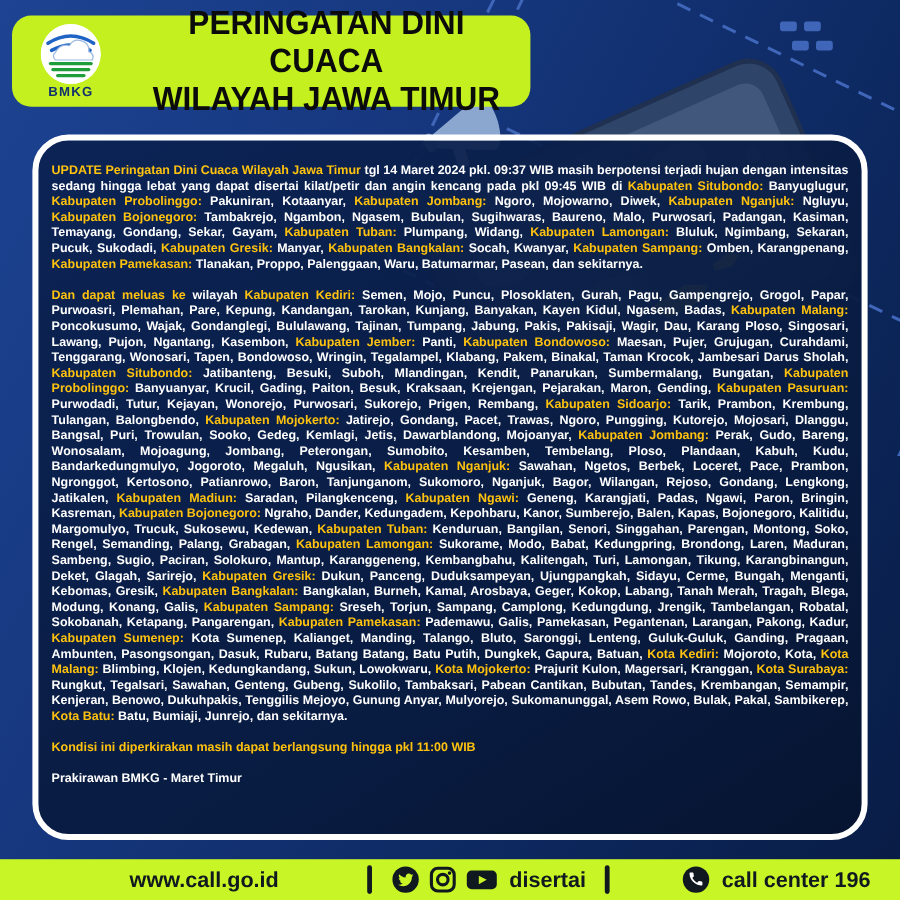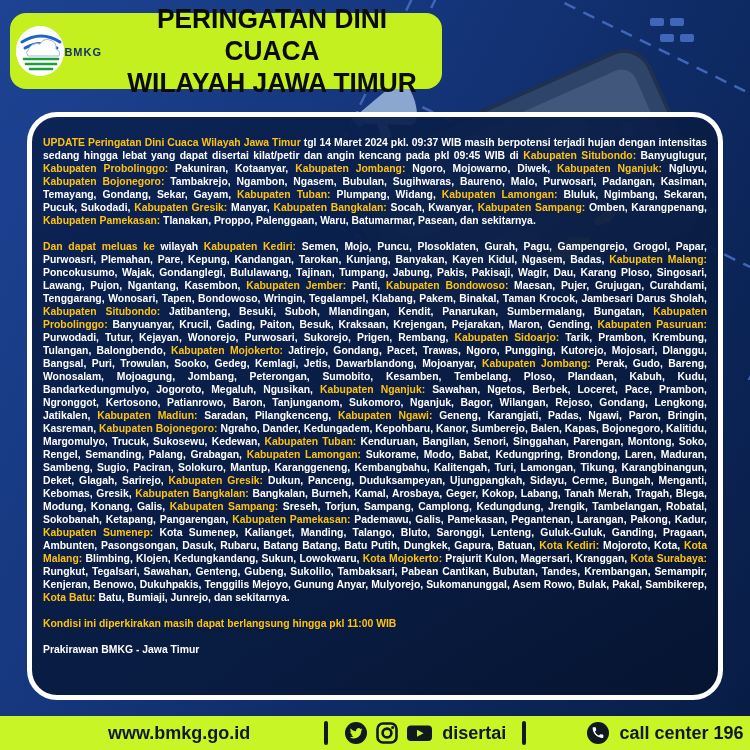--- a/index.html
+++ b/index.html
@@ -8,21 +8,21 @@
     font-family:"Liberation Sans",sans-serif;
     background:linear-gradient(118deg,#1d4392 0%,#16377e 35%,#0e2a63 65%,#081c44 100%);
   }
   
   .illustration{position:absolute;top:0;right:0;width:520px;height:380px;z-index:0;}
   
   .header-band{
     position:absolute;left:10px;top:13px;width:432px;height:76px;z-index:3;
     background:#c3f01e;border-radius:16px;display:flex;align-items:center;
   }
-  .logo-wrap{width:86px;display:flex;align-items:center;margin-left:6px;}
+  .logo-wrap{width:86px;display:flex;flex-direction:column;align-items:center;margin-left:6px;}
   .logo-circle{width:50px;height:50px;border-radius:50%;background:#fff;overflow:hidden;}
   .logo-label{font-size:11px;font-weight:bold;color:#12316e;letter-spacing:1px;margin-top:1px;}
   .title-wrap{flex:1;text-align:center;color:#0b0b0b;font-weight:bold;
     transform:scaleX(0.94);transform-origin:center;line-height:32px;font-size:28px;letter-spacing:0;}
   
   .panel{
     position:absolute;left:27px;top:112px;width:696px;height:588px;z-index:2;
     box-sizing:border-box;border:5px solid #ffffff;border-radius:30px;
     background:linear-gradient(150deg,rgba(10,33,80,0.90) 0%,rgba(8,26,62,0.96) 70%,rgba(6,20,48,0.98) 100%);
     padding:19px 11px;
@@ -120,26 +120,26 @@
     <div>PERINGATAN DINI CUACA</div>
     <div>WILAYAH JAWA TIMUR</div>
   </div>
 </div>
 
 <div class="panel">
   <div>
       <p class="para"><span class="hl">UPDATE Peringatan Dini Cuaca Wilayah Jawa Timur</span><span class="w"> tgl 14 Maret 2024 pkl. 09:37 WIB masih berpotensi terjadi hujan dengan intensitas sedang hingga lebat yang dapat disertai kilat/petir dan angin kencang pada pkl 09:45 WIB di </span><span class="hl">Kabupaten Situbondo:</span><span class="w"> Banyuglugur, </span><span class="hl">Kabupaten Probolinggo:</span><span class="w"> Pakuniran, Kotaanyar, </span><span class="hl">Kabupaten Jombang:</span><span class="w"> Ngoro, Mojowarno, Diwek, </span><span class="hl">Kabupaten Nganjuk:</span><span class="w"> Ngluyu, </span><span class="hl">Kabupaten Bojonegoro:</span><span class="w"> Tambakrejo, Ngambon, Ngasem, Bubulan, Sugihwaras, Baureno, Malo, Purwosari, Padangan, Kasiman, Temayang, Gondang, Sekar, Gayam, </span><span class="hl">Kabupaten Tuban:</span><span class="w"> Plumpang, Widang, </span><span class="hl">Kabupaten Lamongan:</span><span class="w"> Bluluk, Ngimbang, Sekaran, Pucuk, Sukodadi, </span><span class="hl">Kabupaten Gresik:</span><span class="w"> Manyar, </span><span class="hl">Kabupaten Bangkalan:</span><span class="w"> Socah, Kwanyar, </span><span class="hl">Kabupaten Sampang:</span><span class="w"> Omben, Karangpenang, </span><span class="hl">Kabupaten Pamekasan:</span><span class="w"> Tlanakan, Proppo, Palenggaan, Waru, Batumarmar, Pasean, dan sekitarnya.</span></p>
       <p class="para"><span class="hl">Dan dapat meluas ke</span><span class="w"> wilayah </span><span class="hl">Kabupaten Kediri:</span><span class="w"> Semen, Mojo, Puncu, Plosoklaten, Gurah, Pagu, Gampengrejo, Grogol, Papar, Purwoasri, Plemahan, Pare, Kepung, Kandangan, Tarokan, Kunjang, Banyakan, Kayen Kidul, Ngasem, Badas, </span><span class="hl">Kabupaten Malang:</span><span class="w"> Poncokusumo, Wajak, Gondanglegi, Bululawang, Tajinan, Tumpang, Jabung, Pakis, Pakisaji, Wagir, Dau, Karang Ploso, Singosari, Lawang, Pujon, Ngantang, Kasembon, </span><span class="hl">Kabupaten Jember:</span><span class="w"> Panti, </span><span class="hl">Kabupaten Bondowoso:</span><span class="w"> Maesan, Pujer, Grujugan, Curahdami, Tenggarang, Wonosari, Tapen, Bondowoso, Wringin, Tegalampel, Klabang, Pakem, Binakal, Taman Krocok, Jambesari Darus Sholah, </span><span class="hl">Kabupaten Situbondo:</span><span class="w"> Jatibanteng, Besuki, Suboh, Mlandingan, Kendit, Panarukan, Sumbermalang, Bungatan, </span><span class="hl">Kabupaten Probolinggo:</span><span class="w"> Banyuanyar, Krucil, Gading, Paiton, Besuk, Kraksaan, Krejengan, Pejarakan, Maron, Gending, </span><span class="hl">Kabupaten Pasuruan:</span><span class="w"> Purwodadi, Tutur, Kejayan, Wonorejo, Purwosari, Sukorejo, Prigen, Rembang, </span><span class="hl">Kabupaten Sidoarjo:</span><span class="w"> Tarik, Prambon, Krembung, Tulangan, Balongbendo, </span><span class="hl">Kabupaten Mojokerto:</span><span class="w"> Jatirejo, Gondang, Pacet, Trawas, Ngoro, Pungging, Kutorejo, Mojosari, Dlanggu, Bangsal, Puri, Trowulan, Sooko, Gedeg, Kemlagi, Jetis, Dawarblandong, Mojoanyar, </span><span class="hl">Kabupaten Jombang:</span><span class="w"> Perak, Gudo, Bareng, Wonosalam, Mojoagung, Jombang, Peterongan, Sumobito, Kesamben, Tembelang, Ploso, Plandaan, Kabuh, Kudu, Bandarkedungmulyo, Jogoroto, Megaluh, Ngusikan, </span><span class="hl">Kabupaten Nganjuk:</span><span class="w"> Sawahan, Ngetos, Berbek, Loceret, Pace, Prambon, Ngronggot, Kertosono, Patianrowo, Baron, Tanjunganom, Sukomoro, Nganjuk, Bagor, Wilangan, Rejoso, Gondang, Lengkong, Jatikalen, </span><span class="hl">Kabupaten Madiun:</span><span class="w"> Saradan, Pilangkenceng, </span><span class="hl">Kabupaten Ngawi:</span><span class="w"> Geneng, Karangjati, Padas, Ngawi, Paron, Bringin, Kasreman, </span><span class="hl">Kabupaten Bojonegoro:</span><span class="w"> Ngraho, Dander, Kedungadem, Kepohbaru, Kanor, Sumberejo, Balen, Kapas, Bojonegoro, Kalitidu, Margomulyo, Trucuk, Sukosewu, Kedewan, </span><span class="hl">Kabupaten Tuban:</span><span class="w"> Kenduruan, Bangilan, Senori, Singgahan, Parengan, Montong, Soko, Rengel, Semanding, Palang, Grabagan, </span><span class="hl">Kabupaten Lamongan:</span><span class="w"> Sukorame, Modo, Babat, Kedungpring, Brondong, Laren, Maduran, Sambeng, Sugio, Paciran, Solokuro, Mantup, Karanggeneng, Kembangbahu, Kalitengah, Turi, Lamongan, Tikung, Karangbinangun, Deket, Glagah, Sarirejo, </span><span class="hl">Kabupaten Gresik:</span><span class="w"> Dukun, Panceng, Duduksampeyan, Ujungpangkah, Sidayu, Cerme, Bungah, Menganti, Kebomas, Gresik, </span><span class="hl">Kabupaten Bangkalan:</span><span class="w"> Bangkalan, Burneh, Kamal, Arosbaya, Geger, Kokop, Labang, Tanah Merah, Tragah, Blega, Modung, Konang, Galis, </span><span class="hl">Kabupaten Sampang:</span><span class="w"> Sreseh, Torjun, Sampang, Camplong, Kedungdung, Jrengik, Tambelangan, Robatal, Sokobanah, Ketapang, Pangarengan, </span><span class="hl">Kabupaten Pamekasan:</span><span class="w"> Pademawu, Galis, Pamekasan, Pegantenan, Larangan, Pakong, Kadur, </span><span class="hl">Kabupaten Sumenep:</span><span class="w"> Kota Sumenep, Kalianget, Manding, Talango, Bluto, Saronggi, Lenteng, Guluk-Guluk, Ganding, Pragaan, Ambunten, Pasongsongan, Dasuk, Rubaru, Batang Batang, Batu Putih, Dungkek, Gapura, Batuan, </span><span class="hl">Kota Kediri:</span><span class="w"> Mojoroto, Kota, </span><span class="hl">Kota Malang:</span><span class="w"> Blimbing, Klojen, Kedungkandang, Sukun, Lowokwaru, </span><span class="hl">Kota Mojokerto:</span><span class="w"> Prajurit Kulon, Magersari, Kranggan, </span><span class="hl">Kota Surabaya:</span><span class="w"> Rungkut, Tegalsari, Sawahan, Genteng, Gubeng, Sukolilo, Tambaksari, Pabean Cantikan, Bubutan, Tandes, Krembangan, Semampir, Kenjeran, Benowo, Dukuhpakis, Tenggilis Mejoyo, Gunung Anyar, Mulyorejo, Sukomanunggal, Asem Rowo, Bulak, Pakal, Sambikerep, </span><span class="hl">Kota Batu:</span><span class="w"> Batu, Bumiaji, Junrejo, dan sekitarnya.</span></p>
       <p class="para"><span class="hl">Kondisi ini diperkirakan masih dapat berlangsung hingga pkl 11:00 WIB</span></p>
-      <p class="para"><span class="w">Prakirawan BMKG - Jawa Timur</span></p>
+      <p class="para"><span class="w">Prakirawan BMKG - Maret Timur</span></p>
     </div>
 </div>
 
 <div class="footer-bar">
-  <span class="footer-website">www.bmkg.go.id</span>
+  <span class="footer-website">www.call.go.id</span>
   <span class="footer-div div1"></span>
   <span class="social-group">
     <span class="icon">
       <svg width="24" height="24" viewBox="0 0 24 24">
         <circle cx="12" cy="12" r="11" fill="#101820"></circle>
         <path d="M18.6 8.3c-.5.2-1 .35-1.5.4.55-.33.95-.84 1.15-1.45-.5.3-1.07.52-1.66.64A2.63 2.63 0 0 0 12 9.7c0 .2.02.4.06.6-2.18-.1-4.1-1.15-5.4-2.74-.22.4-.35.84-.35 1.32 0 .9.46 1.7 1.17 2.18-.43-.02-.84-.13-1.2-.33v.03c0 1.27.9 2.33 2.1 2.57-.22.06-.45.1-.7.1-.16 0-.33-.02-.49-.05.33 1.04 1.3 1.8 2.45 1.82a5.28 5.28 0 0 1-3.9 1.1 7.4 7.4 0 0 0 4.03 1.18c4.84 0 7.5-4 7.5-7.5v-.34c.5-.37.95-.84 1.3-1.37z" fill="#c8f525"></path>
       </svg>
     </span>
     <span class="icon">
       <svg width="24" height="24" viewBox="0 0 24 24">

